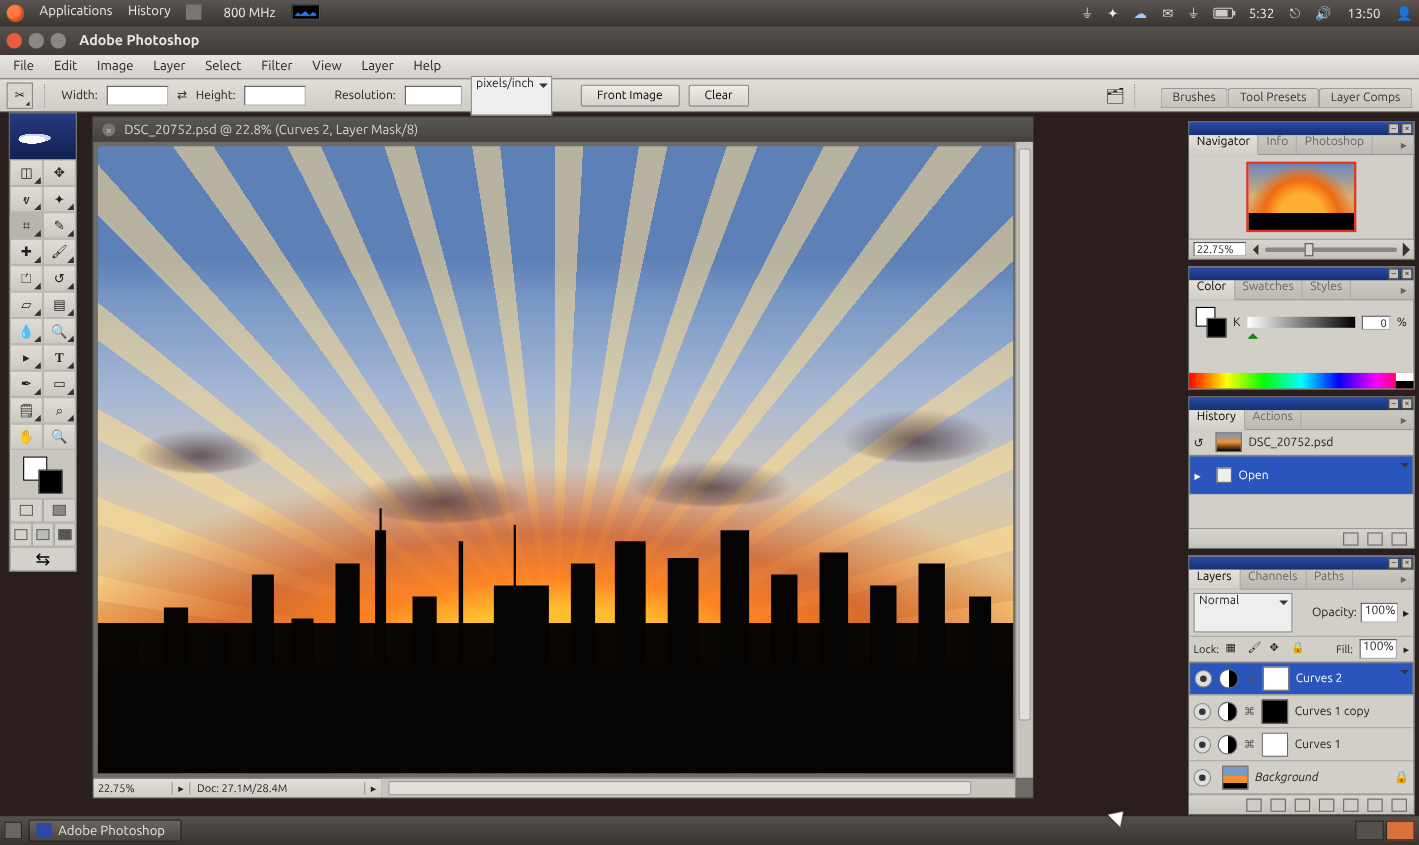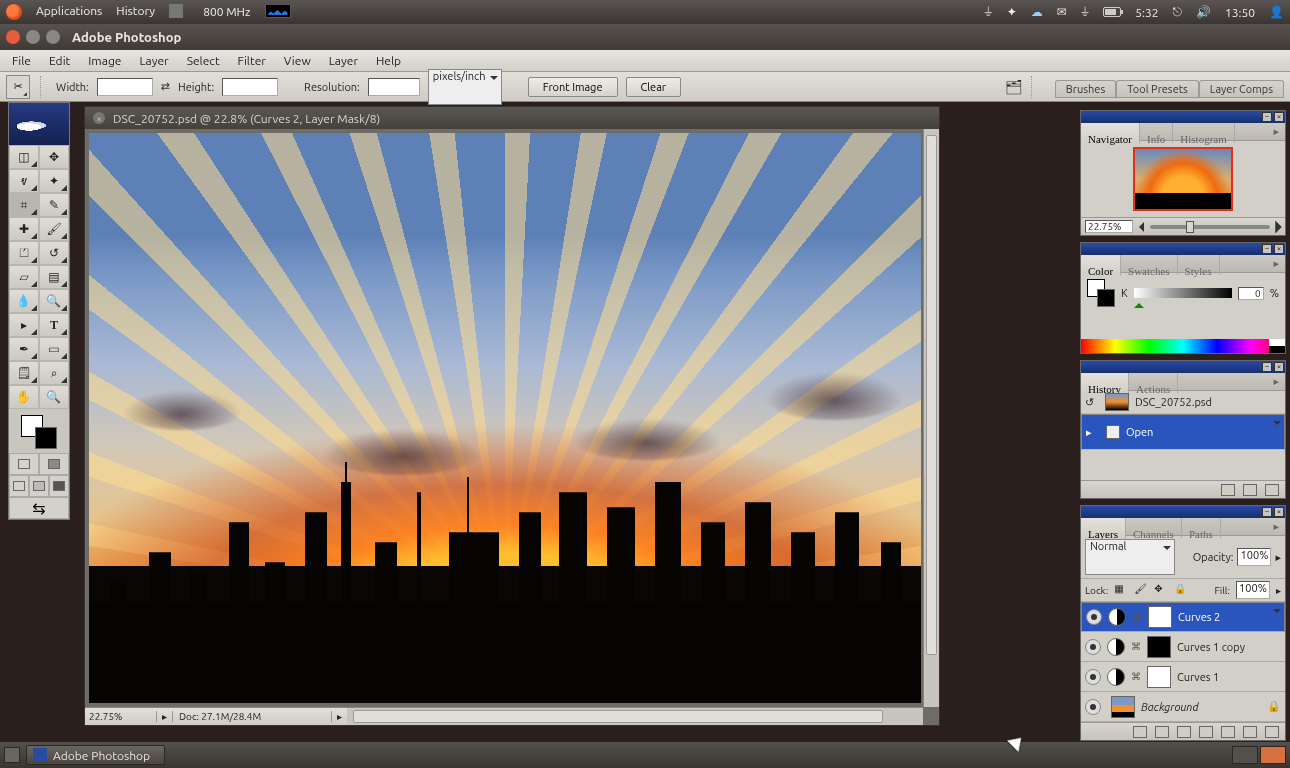--- a/index.html
+++ b/index.html
@@ -78,21 +78,21 @@
 .status-strip .exp{width:16px;text-align:center;border-right:1px solid #999;}
 .status-strip .doc{flex:1;padding:0 6px;}
 .status-strip .arr{width:16px;text-align:center;border-left:1px solid #999;}
 
 
 .panels { position:absolute; right:4px; top:110px; width:206px; display:flex; flex-direction:column; gap:6px; }
 .panel { background:#d2cfc8; border:1px solid #666; font-size:11px; color:#222; }
 .panel .pbar { height:12px; background:linear-gradient(#2a4aa8,#16306e); display:flex; justify-content:flex-end; gap:2px; padding:1px;}
 .panel .pbar span{width:10px;height:10px;background:#c8c5be;border:1px solid #333;font-size:8px;line-height:8px;text-align:center;}
 .ptabs { height:18px; background:linear-gradient(#ccc9c2,#bcb9b2); display:flex; border-bottom:1px solid #999; }
-.ptab { padding:10px 7px; border-right:1px solid #aaa; color:#666;font-family:Liberation Serif, serif; }
+.ptab { padding:0 7px; border-right:1px solid #aaa; color:#666; }
 .ptab.active { background:linear-gradient(#e4e1da,#d2cfc8); color:#000; border-bottom:1px solid #d2cfc8; margin-bottom:-1px;}
 .ptab-arrow { margin-left:auto; padding:2px 6px; color:#666;}
 .pbody { padding:4px 6px; }
 
 
 .nav-thumb { width:100px;height:64px;margin:6px auto;border:2px solid #e2301a; background:
  linear-gradient(to top,#000 0 26%, transparent 26%),
  radial-gradient(ellipse at 50% 80%, #ffb030 0 30%, #f06a10 50%, transparent 70%),
  linear-gradient(#6a88bd,#d8b070,#ef7a1e);}
 .nav-foot { display:flex; align-items:center; height:18px; border-top:1px solid #999; background:linear-gradient(#d8d5ce,#c6c3bc); padding:0 4px; gap:6px;}
@@ -317,21 +317,21 @@
 <div class="panels">
 
   <div class="panel">
     <div class="pbar">
         <span>–</span>
         <span>×</span>
       </div>
     <div class="ptabs">
       <div class="ptab active">Navigator</div>
       <div class="ptab">Info</div>
-      <div class="ptab">Histogram</div>
+      <div class="ptab">Photoshop</div>
       <div class="ptab-arrow">▸</div>
     </div>
     <div class="pbody" style="padding:0;">
       <div class="nav-thumb"></div>
     </div>
     <div class="nav-foot">
       <span class="zf">22.75%</span>
       <span class="tri-sm l"></span>
       <div class="slider">
           <div class="kn"></div>

